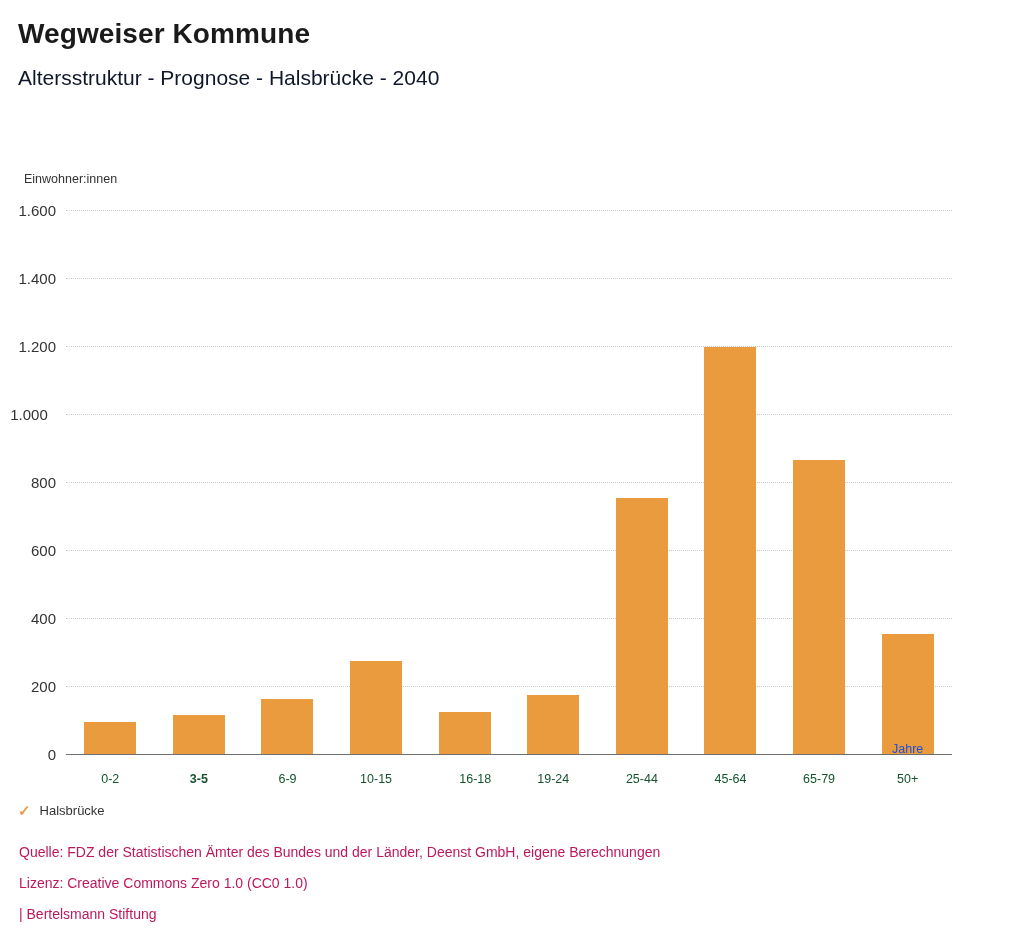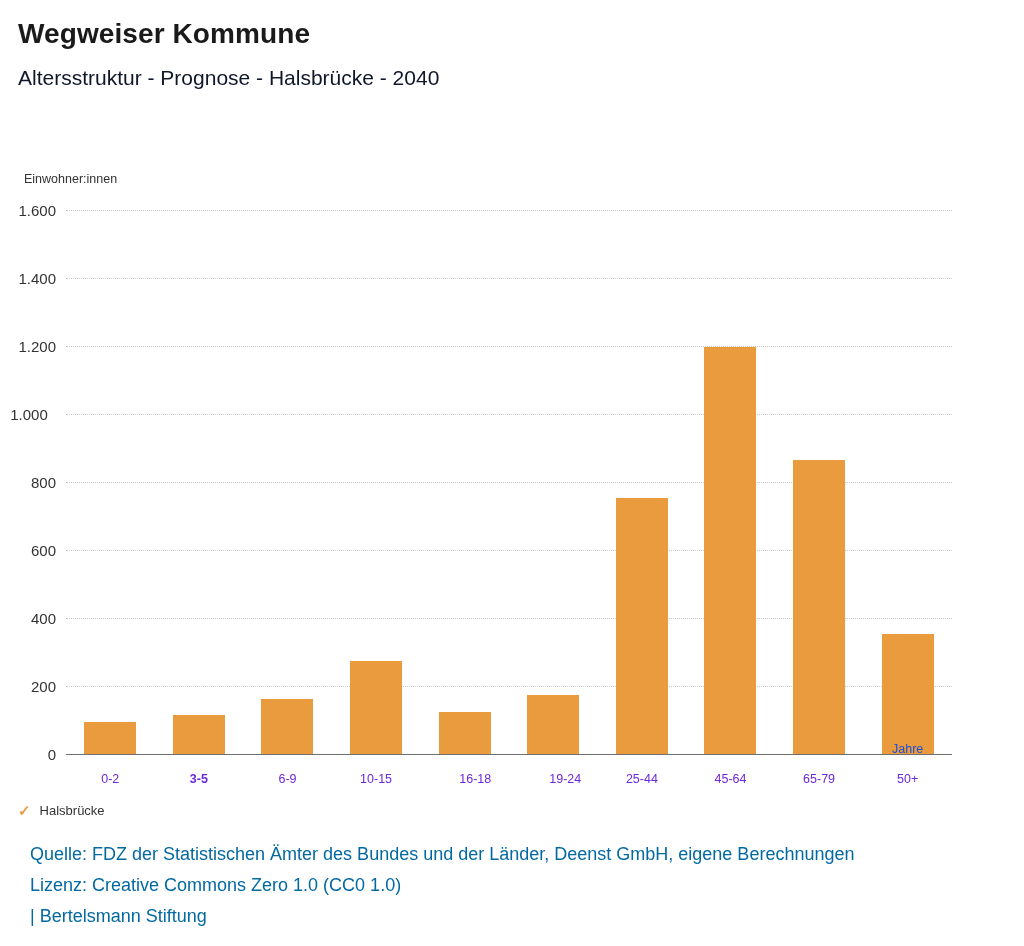--- a/index.html
+++ b/index.html
@@ -116,21 +116,21 @@
     transform: translateX(-50%);
     width: 52px;
     background: #ea9b3e;
   }
   .xlabel {
     position: absolute;
     top: 562px;
     width: 88.6px;
     text-align: center;
     font-size: 12.5px;
-    color: #6d28d9;
+    color: #14532d;
   }
   .x-axis-title {
     position: absolute;
     left: 892px;
     top: 592px;
     font-size: 12.5px;
     color: #1d4ed8;
     white-space: nowrap;
   }
 
@@ -146,23 +146,23 @@
     color: #333;
   }
   .legend-check {
     color: #ea9b3e;
     font-size: 15px;
     line-height: 1;
     font-weight: bold;
   }
   .footer-line {
     position: absolute;
-    left: 30px;
-    font-size: 18px;
-    color: #0369a1;
+    left: 19px;
+    font-size: 14px;
+    color: #be185d;
     white-space: nowrap;
   }
   .f1 { top: 844px; }
   .f2 { top: 875px; }
   .f3 { top: 906px; }
 </style>
 </head>
 <body>
 
 <div class="page">
@@ -227,21 +227,21 @@
           <div class="bar-slot" style="left: 797.4px; width: 88.6px;">
             <div class="bar" title="80+: 354" style="height: 120.36px; background: rgb(234, 155, 62);"></div>
           </div>
         </div>
       <div id="xlabels">
           <div class="xlabel" style="left: 0px; width: 88.6px;">0-2</div>
           <div class="xlabel" style="left: 88.6px; width: 88.6px; font-weight: bold;">3-5</div>
           <div class="xlabel" style="left: 177.2px; width: 88.6px;">6-9</div>
           <div class="xlabel" style="left: 265.8px; width: 88.6px;">10-15</div>
           <div class="xlabel" style="left: 365px; width: 88.6px;">16-18</div>
-          <div class="xlabel" style="left: 455px; width: 88.6px;">19-24</div>
+          <div class="xlabel" style="left: 443px; width: 88.6px;">19-24</div>
           <div class="xlabel" style="left: 531.6px; width: 88.6px;">25-44</div>
           <div class="xlabel" style="left: 620.2px; width: 88.6px;">45-64</div>
           <div class="xlabel" style="left: 708.8px; width: 88.6px;">65-79</div>
           <div class="xlabel" style="left: 797.4px; width: 88.6px;">50+</div>
         </div>
     </div>
 
     <div class="x-axis-title">Jahre</div>
   </div>
 

